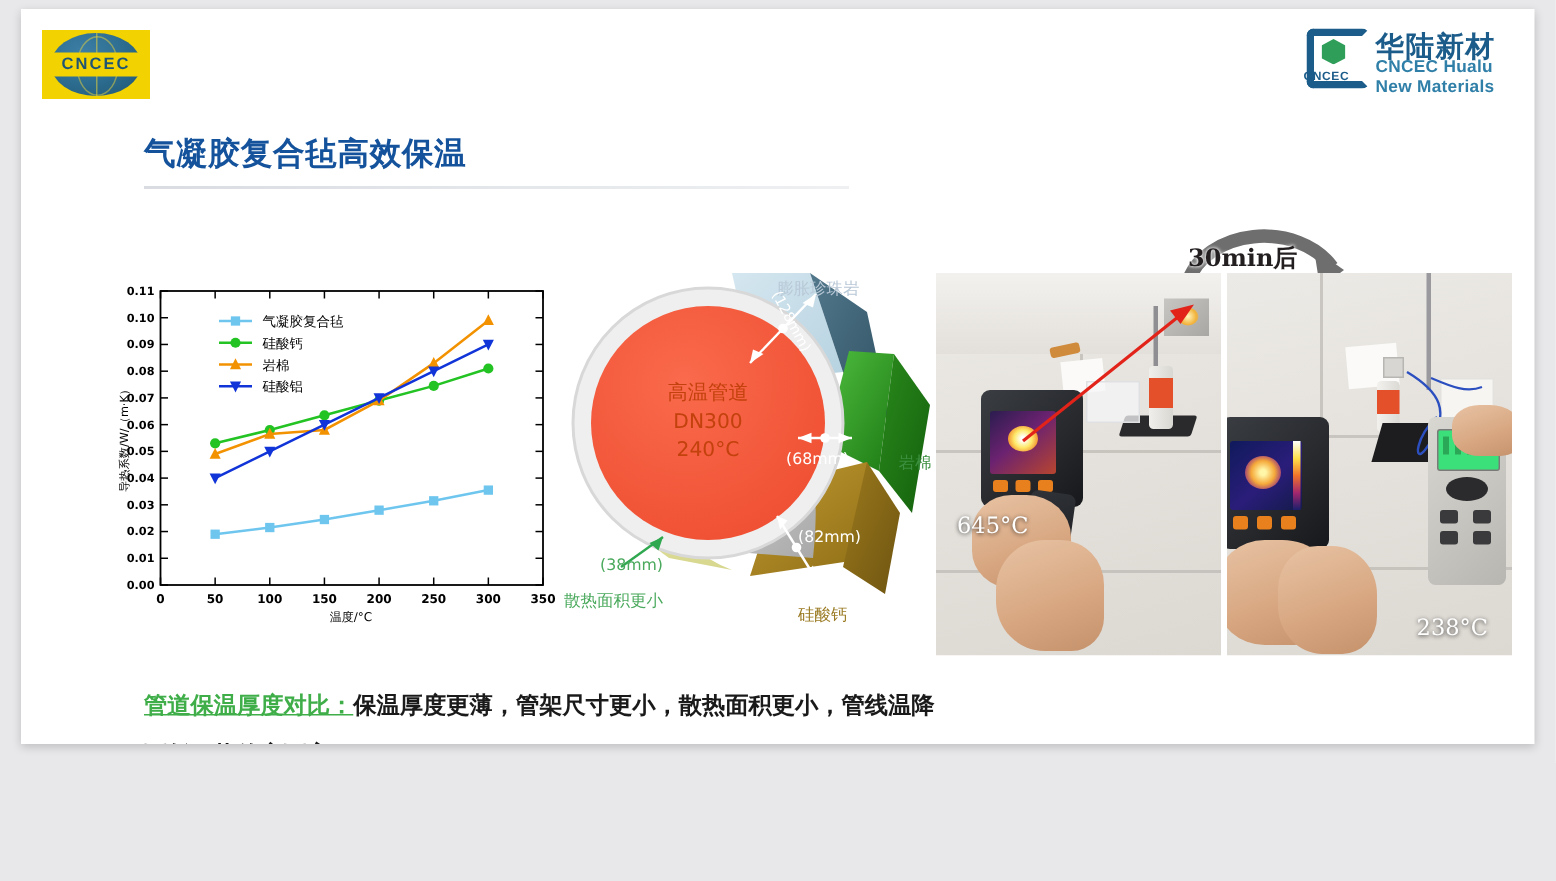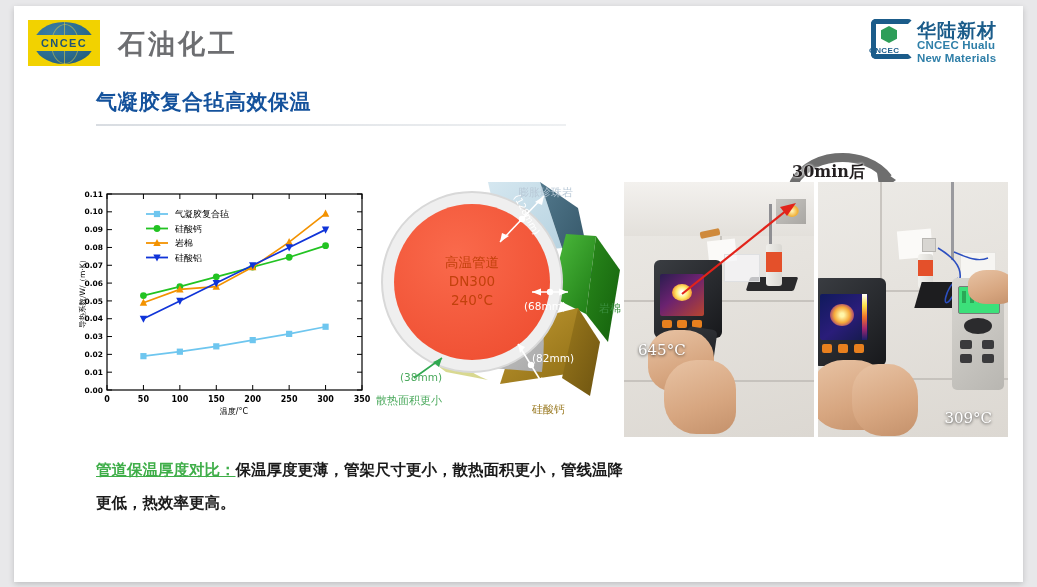--- a/index.html
+++ b/index.html
@@ -5,21 +5,21 @@
   html, body {
     margin: 0; padding: 0;
     background: #e8e8ea;
     width: 1037px; height: 587px;
     overflow: hidden;
     font-family: "Liberation Sans", "DejaVu Sans", sans-serif;
   }
   #slide {
     position: absolute;
     left: 14px; top: 6px;
-    width: 1009px; height: 576px;
+    width: 1009px; height: 490px;
     background: #ffffff;
     box-shadow: 0 2px 6px rgba(0,0,0,0.18);
     overflow: hidden;
   }
 
   
   #header { position: absolute; left: 0; top: 0; width: 100%; height: 74px; }
 
   #cncec-logo { position: absolute; left: 14px; top: 14px; width: 72px; height: 46px; }
   #cncec-logo .box {
@@ -174,21 +174,20 @@
   <div id="header">
 
     <div id="cncec-logo">
       <div class="box"></div>
       <div class="globe">
         <div class="merid"></div>
       </div>
       <div class="band"></div>
       <div class="letters">CNCEC</div>
     </div>
-    <div id="cncec-text">石油化工</div>
 
     <div id="hualu-logo">
       <div id="hualu-mark">
         <div class="ring"></div>
         <div class="hex"></div>
         <div class="huatxt">CNCEC</div>
       </div>
       <div id="hualu-cn">华陆新材</div>
       <div id="hualu-en1">CNCEC Hualu</div>
       <div id="hualu-en2">New Materials</div>
@@ -497,21 +496,21 @@
       <div style="position:absolute;left:134px;top:96px;width:52px;height:112px;background:linear-gradient(135deg,#d9d7d2,#b8b6b1);border-radius:5px;"></div>
       <div style="position:absolute;left:140px;top:104px;width:40px;height:26px;background:#3ce07a;border:1px solid #7a7a78;border-radius:2px;"></div>
       <div style="position:absolute;left:144px;top:109px;width:32px;height:12px;background:repeating-linear-gradient(90deg,#1d7a3a 0 4px,transparent 4px 8px);opacity:.55;"></div>
       <div style="position:absolute;left:146px;top:136px;width:28px;height:16px;background:#2b2b2d;border-radius:50%;"></div>
       <div style="position:absolute;left:142px;top:158px;width:12px;height:9px;background:#3a3a3c;border-radius:2px;"></div>
       <div style="position:absolute;left:164px;top:158px;width:12px;height:9px;background:#3a3a3c;border-radius:2px;"></div>
       <div style="position:absolute;left:142px;top:172px;width:12px;height:9px;background:#3a3a3c;border-radius:2px;"></div>
       <div style="position:absolute;left:164px;top:172px;width:12px;height:9px;background:#3a3a3c;border-radius:2px;"></div>
       <div class="hand" style="position:absolute;left:150px;top:88px;width:46px;height:34px;border-radius:40% 45% 30% 40%;"></div>
 
-      <div class="temp-label" id="temp-right">309°C</div>
+      <div class="temp-label" id="temp-right">238°C</div>
     </div>
   </div>
 
   <div id="caption">
     <span class="hl">管道保温厚度对比：</span><span>保温厚度更薄，管架尺寸更小，散热面积更小，管线温降更低，热效率更高。</span>
   </div>
 
 </div>
 
 </body></html>

